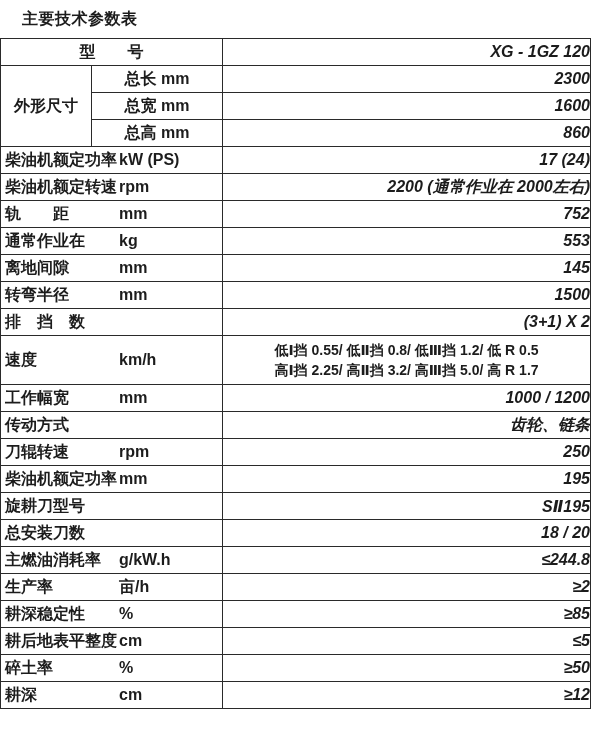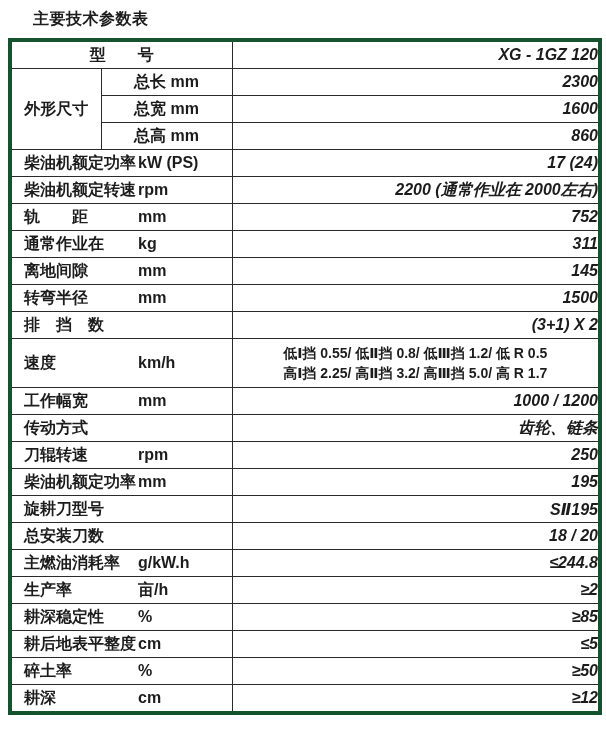--- a/index.html
+++ b/index.html
@@ -6,49 +6,48 @@
     margin: 0;
     padding: 0;
     width: 606px;
     height: 732px;
     background: #ffffff;
     font-family: "Liberation Sans", "DejaVu Sans", sans-serif;
     color: #1c1c1c;
     overflow: hidden;
   }
   .title {
-    margin: 9px 0 8px 33px;
+    margin: 9px 0 8px 22px;
     font-size: 16px;
     font-weight: 700;
     letter-spacing: 0.5px;
   }
   table.spec {
     border-collapse: collapse;
     table-layout: fixed;
-    margin-left: 8px;
     width: 590px;
     height: 512px;
-    border: 4px solid #14532d;
+    border: 1px solid #14532d;
   }
   td {
     border: 1px solid #2a2a2a;
     height: 26px;
     font-size: 16px;
     font-weight: 600;
     padding: 0;
     overflow: hidden;
     white-space: nowrap;
   }
   .c1 { width: 91px; }
   .c2 { width: 131px; }
   .c3 { width: 368px; }
   .lbl {
     display: flex;
     align-items: center;
-    padding-left: 12px;
+    padding-left: 4px;
   }
   .lbl .name { min-width: 112px; display: inline-block; }
   .lbl .unit { display: inline-block; padding-left: 2px; }
   .center { text-align: center; }
   .val { text-align: right; font-style: italic; }
   .speed-cell td { height: 48px; }
   td.speed-val {
     font-size: 14px;
     font-weight: 600;
     text-align: center;
@@ -118,21 +117,21 @@
     <td class="val">752</td>
   </tr>
 
   <tr>
     <td colspan="2">
       <div class="lbl">
             <span class="name">通常作业在</span>
             <span class="unit">kg</span>
           </div>
     </td>
-    <td class="val">311</td>
+    <td class="val">553</td>
   </tr>
 
   <tr>
     <td colspan="2">
       <div class="lbl">
             <span class="name">离地间隙</span>
             <span class="unit">mm</span>
           </div>
     </td>
     <td class="val">145</td>

